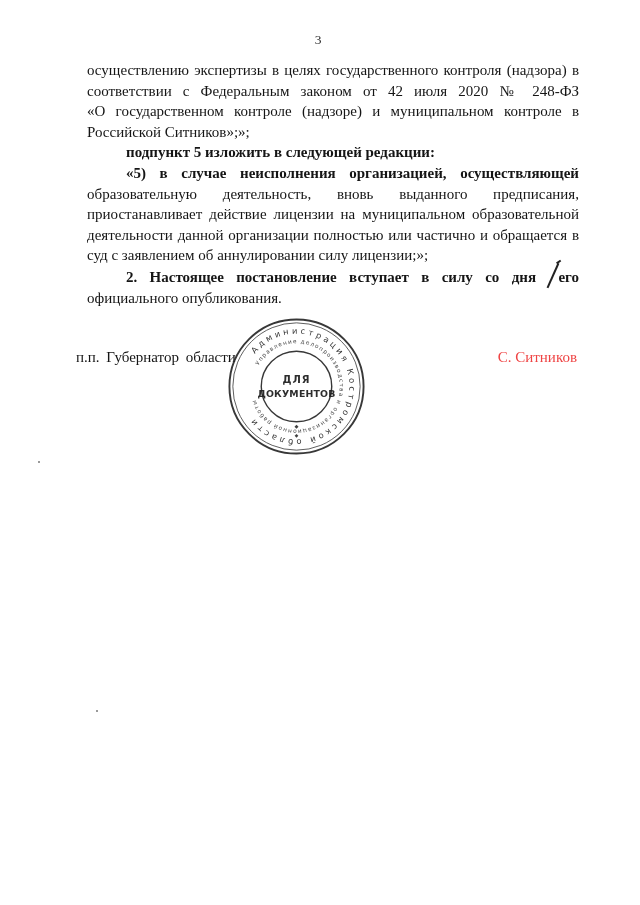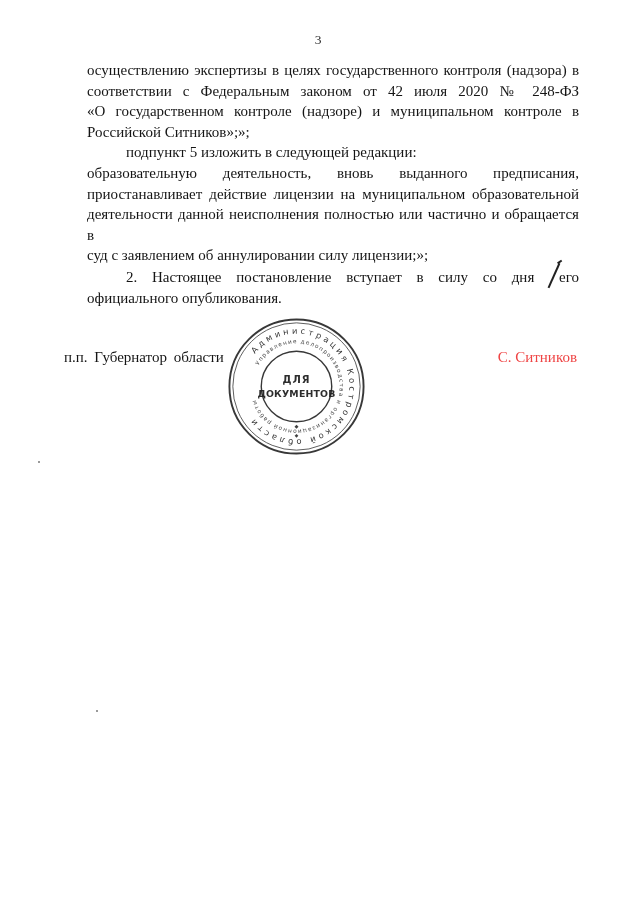--- a/index.html
+++ b/index.html
@@ -39,20 +39,21 @@
   .line {
     text-align: justify;
     text-align-last: justify;
     white-space: normal;
   }
   .line.last {
     text-align-last: left;
   }
   .line.indent {
     text-indent: 39px;
+    font-weight: bold;
   }
   .slash-mark {
     display: inline-block;
     position: relative;
     width: 9px;
     height: 20px;
     vertical-align: -4px;
     margin: 0 0 0 1px;
   }
   .slash-mark::before {
@@ -71,21 +72,21 @@
     left: 7px;
     top: -5px;
     width: 5px;
     height: 1.5px;
     background: #222222;
     transform: rotate(-35deg);
   }
   .sig-label {
     position: absolute;
     top: 349px;
-    left: 64px;
+    left: 76px;
     font-size: 15px;
     word-spacing: 3px;
     color: #151515;
   }
   .sig-name {
     position: absolute;
     top: 349px;
     right: 63px;
     font-size: 15px;
     color: #ef4444;
@@ -159,23 +160,24 @@
       <div class="para">
         <div class="line">осуществлению экспертизы в целях государственного контроля (надзора) в</div>
         <div class="line">соответствии с Федеральным законом от 42 июля 2020 № 248-ФЗ</div>
         <div class="line">«О государственном контроле (надзоре) и муниципальном контроле в</div>
         <div class="line last">Российской Ситников»;»;</div>
       </div>
       <div class="para">
         <div class="line indent last">подпункт 5 изложить в следующей редакции:</div>
       </div>
       <div class="para">
+        <div class="line indent">«5) в случае неисполнения организацией, осуществляющей</div>
         <div class="line">образовательную деятельность, вновь выданного предписания,</div>
         <div class="line">приостанавливает действие лицензии на муниципальном образовательной</div>
-        <div class="line">деятельности данной неисполнения полностью или частично и обращается в</div>
+        <div class="line">деятельности данной организации полностью или частично и обращается в</div>
         <div class="line last">суд с заявлением об аннулировании силу лицензии;»;</div>
       </div>
       <div class="para">
         <div class="line indent">2. Настоящее постановление вступает в силу со дня <span class="slash-mark"></span>его</div>
         <div class="line last">официального опубликования.</div>
       </div>
     </div>
 
   <div class="sig-label">п.п. Губернатор области</div>
   <div class="sig-name">С. Ситников</div>

